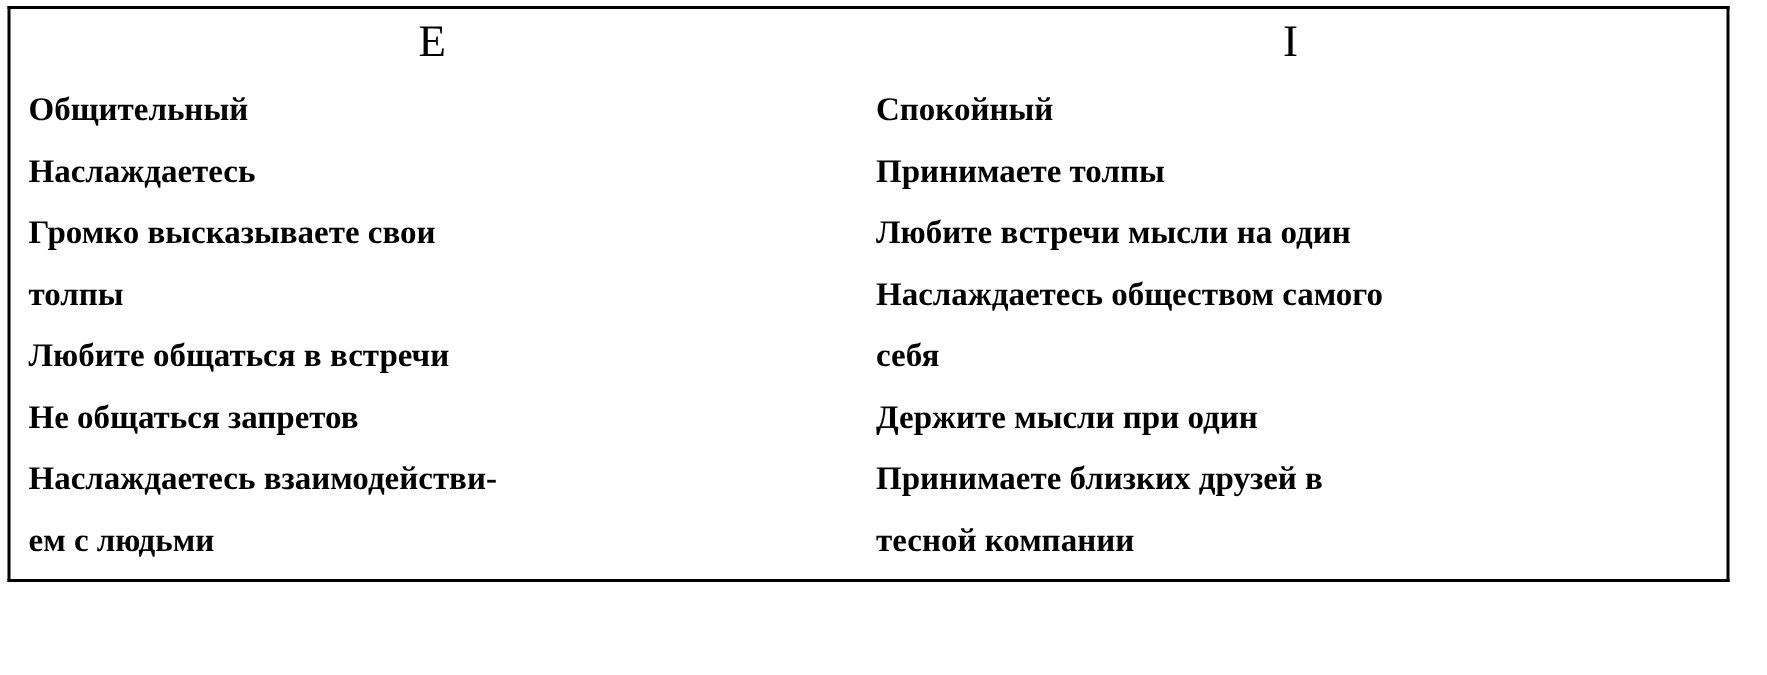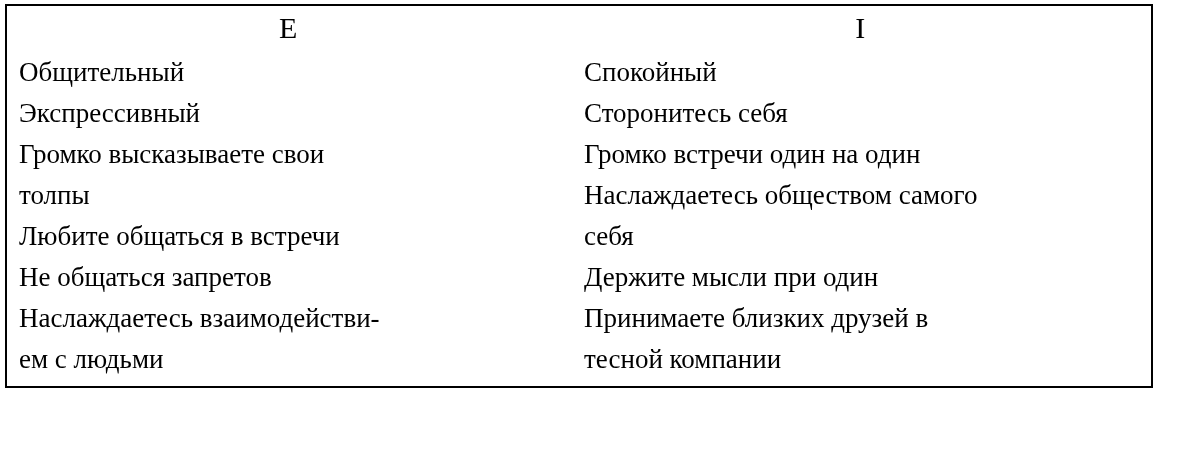--- a/index.html
+++ b/index.html
@@ -50,24 +50,25 @@
     padding: 2px 0 4px 0;
     font-weight: 400;
     letter-spacing: 0.5px;
   }
   .list {
     list-style: none;
     margin: 0;
     padding: 0 10px 6px 10px;
   }
   .list li {
-    font-size: 27px;
+    font-size: 22px;
     line-height: 41px;
     white-space: pre-wrap;
     word-wrap: break-word;
+    font-weight: bold;
   }
   .cell-left .list { padding-left: 12px; padding-right: 6px; }
   .cell-right .list { padding-left: 14px; padding-right: 6px; }
 </style>
 </head>
 <body>
 
 <div class="page">
   <div class="table-wrap">
     <table class="trait-table">
@@ -81,34 +82,34 @@
             <div class="header-cell">E</div>
           </td>
           <td class="cell-right">
             <div class="header-cell">I</div>
           </td>
         </tr>
         <tr>
           <td class="cell-left">
             <ul class="list">
               <li>Общительный</li>
-              <li>Экспрессивный</li>
+              <li>Наслаждаетесь</li>
               <li>Громко высказываете свои
 толпы</li>
               <li>Любите общаться в встречи</li>
               <li>Не общаться запретов</li>
               <li>Наслаждаетесь взаимодействи-
 ем с людьми</li>
             </ul>
           </td>
           <td class="cell-right">
             <ul class="list">
               <li>Спокойный</li>
-              <li>Сторонитесь себя</li>
-              <li>Громко встречи один на один</li>
+              <li>Принимаете толпы</li>
+              <li>Любите встречи мысли на один</li>
               <li>Наслаждаетесь обществом самого
 себя</li>
               <li>Держите мысли при один</li>
               <li>Принимаете близких друзей в
 тесной компании</li>
             </ul>
           </td>
         </tr>
       </tbody>
     </table>

